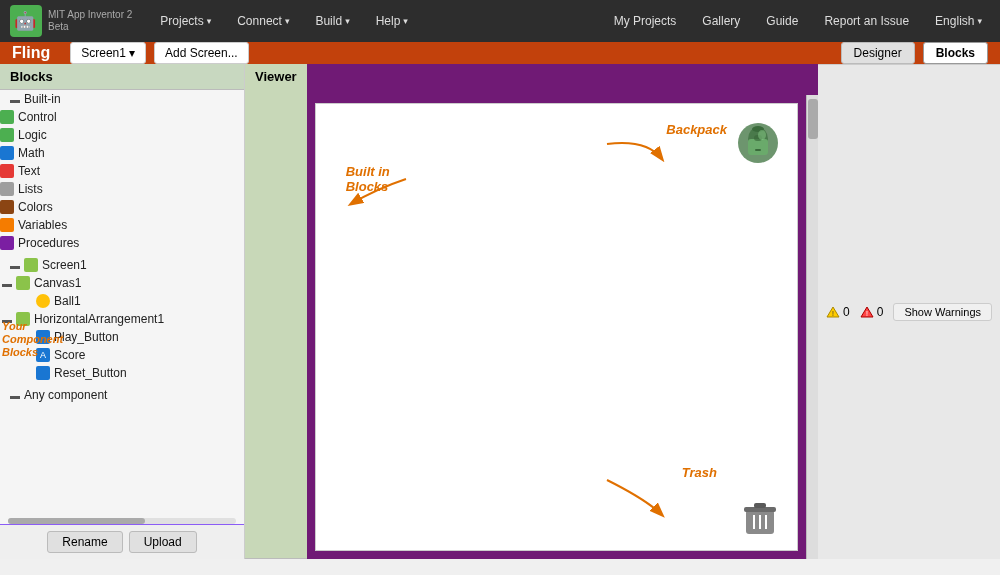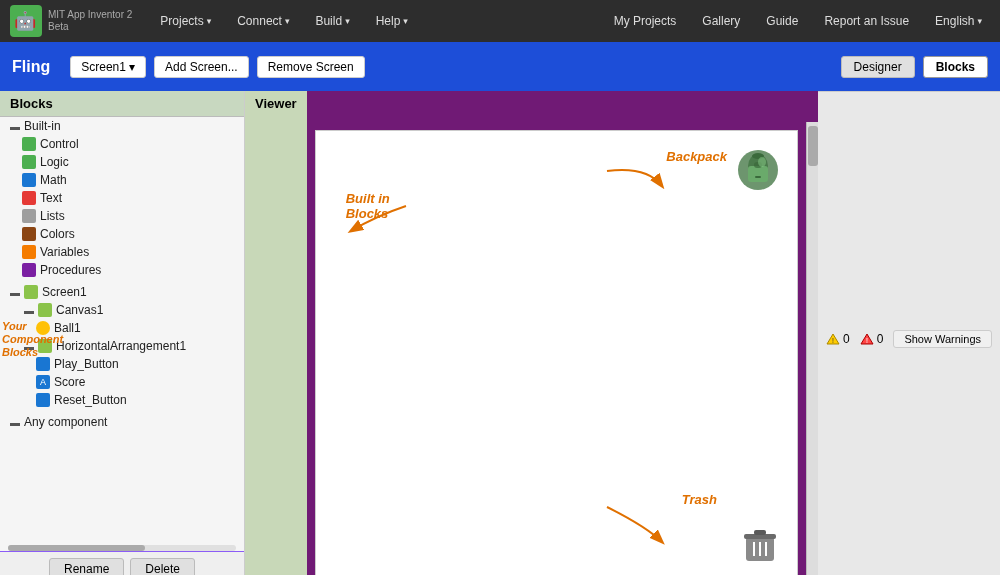--- a/index.html
+++ b/index.html
@@ -44,22 +44,22 @@
     .nav-right-item {
       color: #ddd;
       font-size: 12px;
       padding: 4px 8px;
       cursor: pointer;
     }
     .dropdown-arrow { font-size: 9px; }
 
     
     #project-bar {
-      background: #1d4ed8;
-      height: 49px;
+      background: #c2410c;
+      height: 22px;
       display: flex;
       align-items: center;
       padding: 0 12px;
       gap: 8px;
     }
     #project-name {
       color: white;
       font-size: 16px;
       font-weight: bold;
       margin-right: 12px;
@@ -128,21 +128,21 @@
       width: 14px; height: 14px;
       border-radius: 2px;
       display: inline-block;
       margin-right: 4px;
       flex-shrink: 0;
     }
     .tree-label { font-size: 12px; color: #222; }
 
     
     .indent-0 { padding-left: 8px; }
-    .indent-1 { padding-left: 22px; }
+    .indent-1 { }
     .indent-2 { padding-left: 36px; }
 
     #sidebar-bottom {
       border-top: 1px solid #8b5cf6;
       padding: 6px;
       display: flex;
       gap: 6px;
       justify-content: center;
       background: #efefef;
     }
@@ -314,21 +314,20 @@
   </div>
 </div>
 
 <div id="project-bar">
   <span id="project-name">Fling</span>
   <button class="proj-btn">
     <span>Screen1</span>
     <span>▾</span>
   </button>
   <button class="proj-btn">Add Screen...</button>
-  <button class="proj-btn">Remove Screen</button>
   <div class="proj-spacer"></div>
   <button class="view-btn">Designer</button>
   <button class="view-btn active">Blocks</button>
 </div>
 
 <div id="main-area">
 
   <div id="sidebar">
     <div id="blocks-header">Blocks</div>
     <div id="blocks-section">
@@ -417,21 +416,21 @@
     </div>
 
     <div style="padding:4px 8px 0 8px;">
       <div style="height:6px;background:#e0e0e0;border-radius:3px;position:relative;">
         <div style="width:60%;height:6px;background:#aaa;border-radius:3px;"></div>
       </div>
     </div>
 
     <div id="sidebar-bottom">
       <button class="sidebar-btn">Rename</button>
-      <button class="sidebar-btn">Delete</button>
+      <button class="sidebar-btn">Upload</button>
     </div>
 
   </div>
 
   <div id="viewer-area">
     <div id="viewer-header">Viewer</div>
 
     <div style="display:flex;flex:1;overflow:hidden;margin-top:31px;">
       <div id="viewer-canvas">
 

